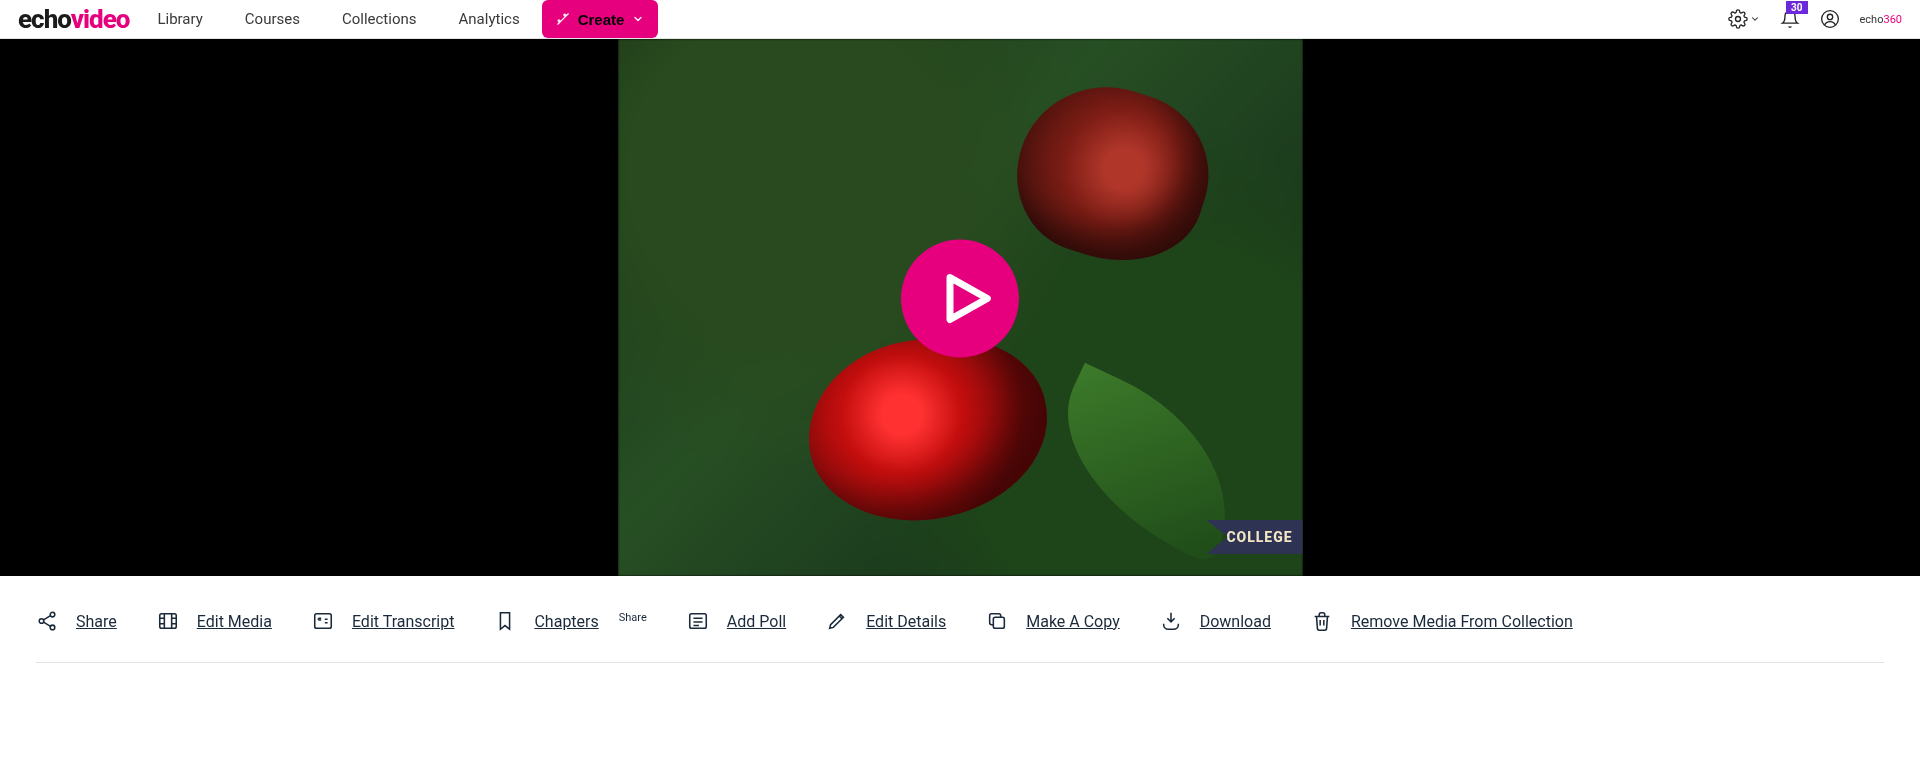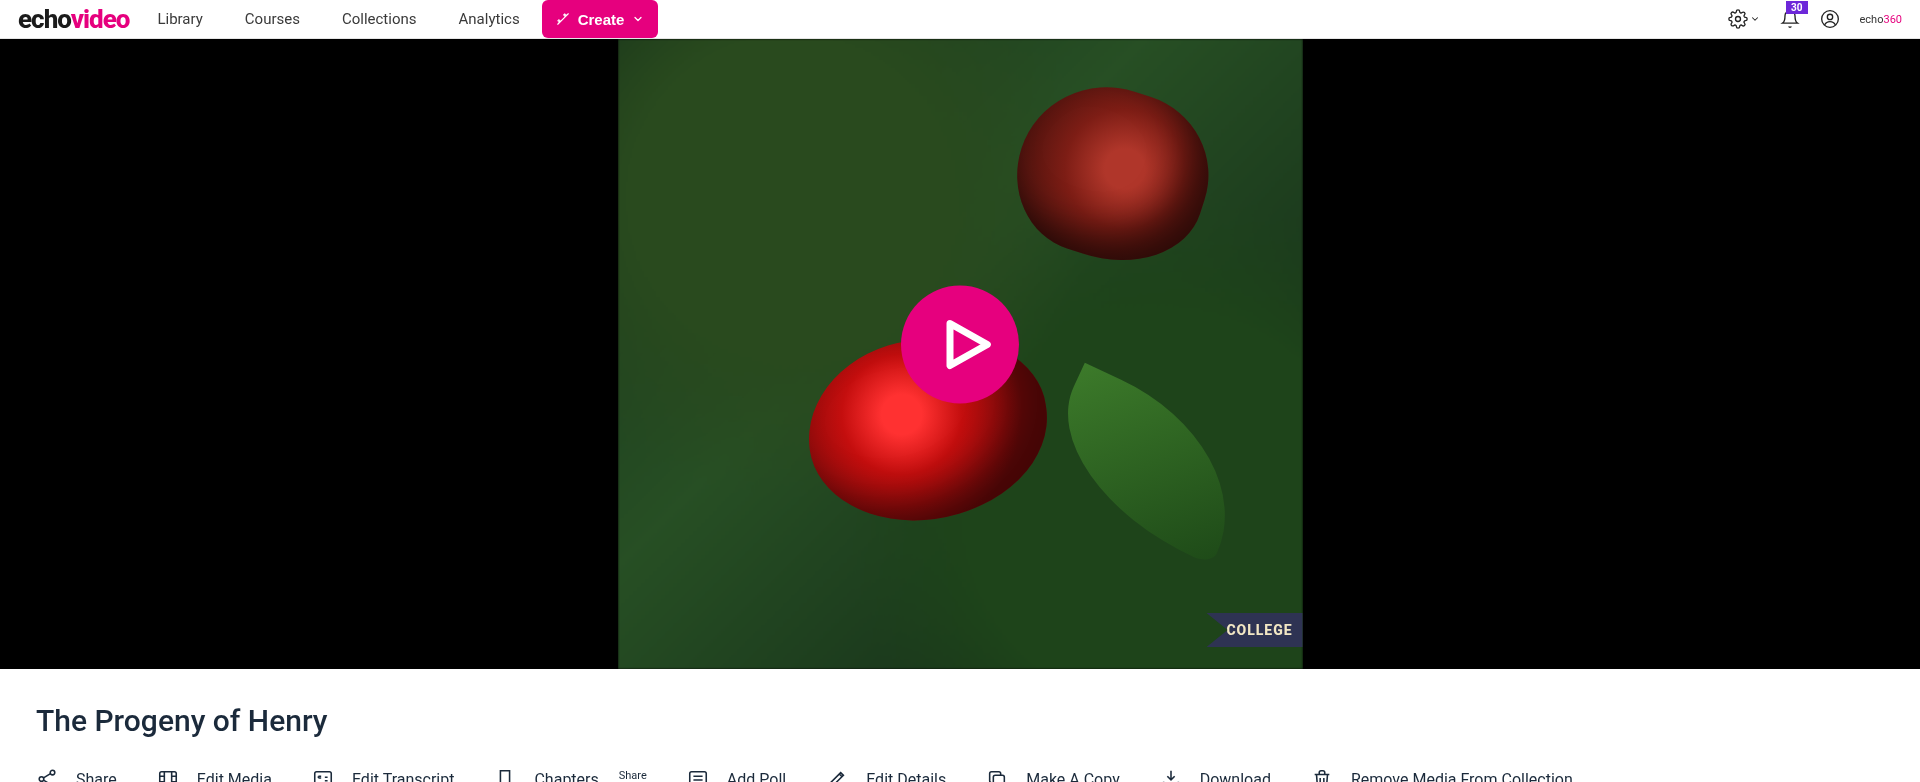--- a/index.html
+++ b/index.html
@@ -30,21 +30,21 @@
   .navlinks { display: flex; gap: 42px; }
   .navlinks a {
     font-size: 15px;
     color: #3a3a3a;
     text-decoration: none;
     cursor: pointer;
   }
   .create-btn {
     margin-left: 22px;
     background: #e6007e;
-    color: #ffffff;
+    color: #000000;
     border: none;
     border-radius: 6px;
     height: 38px;
     padding: 0 14px;
     display: flex;
     align-items: center;
     gap: 8px;
     font-weight: 700;
     font-size: 15px;
     cursor: pointer;
@@ -74,21 +74,21 @@
   }
   .brandmark {
     font-size: 11px;
     color: #333;
   }
   .brandmark .b2 { color: #e6007e; }
 
   
   .stage {
     width: 100%;
-    height: 630px;    
+    height: 537px;    
     background: #000;
     display: flex;
     justify-content: center;
     align-items: stretch;
     position: relative;
   }
   .frame {
     width: 685px; height: 100%;
     position: relative;
     overflow: hidden;
@@ -225,21 +225,20 @@
           <path d="M6 3 L22 12 L6 21 Z" fill="none" stroke="#fff" stroke-width="3" stroke-linejoin="round"></path>
         </svg>
     </div>
     <div class="pennant">
       <span>COLLEGE</span>
     </div>
   </div>
 </section>
 
 <section class="below">
-  <h1 class="title">The Progeny of Henry</h1>
 
   <div class="actions">
     <div class="action">
       <svg viewBox="0 0 24 24">
           <circle cx="18" cy="5" r="2.5"></circle>
           <circle cx="6" cy="12" r="2.5"></circle>
           <circle cx="18" cy="19" r="2.5"></circle>
           <path d="M8.2 10.8 15.8 6.2 M8.2 13.2 15.8 17.8"></path>
         </svg>
       <span class="label">Share</span>

